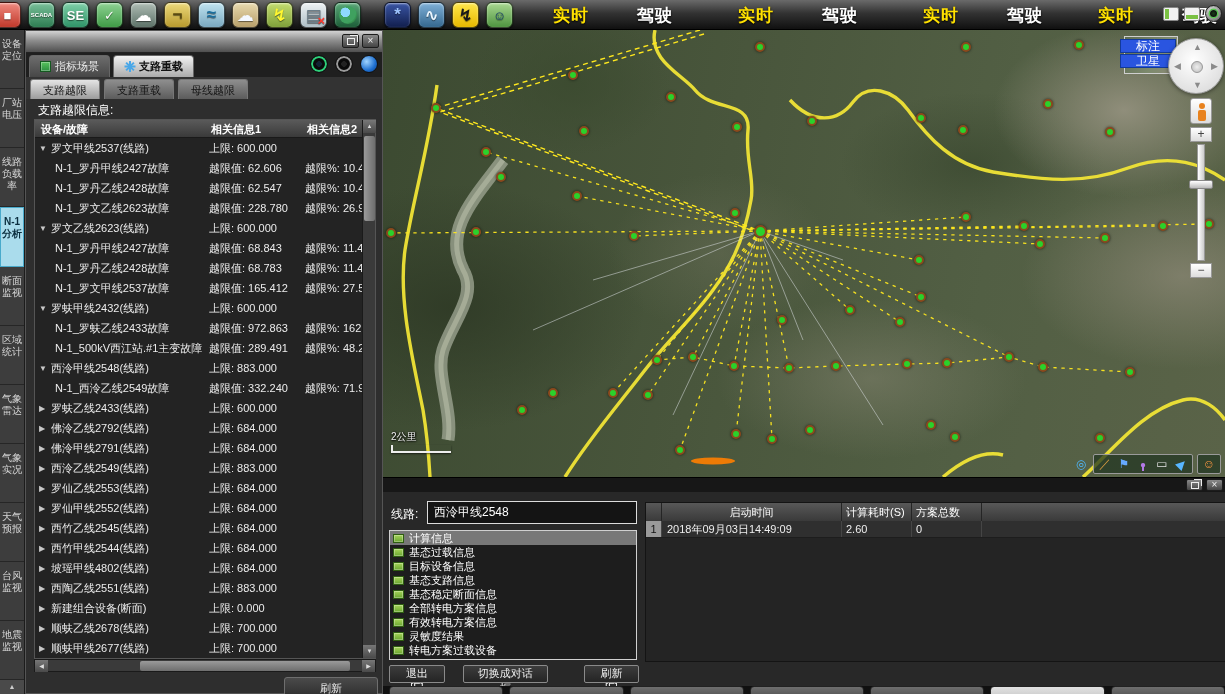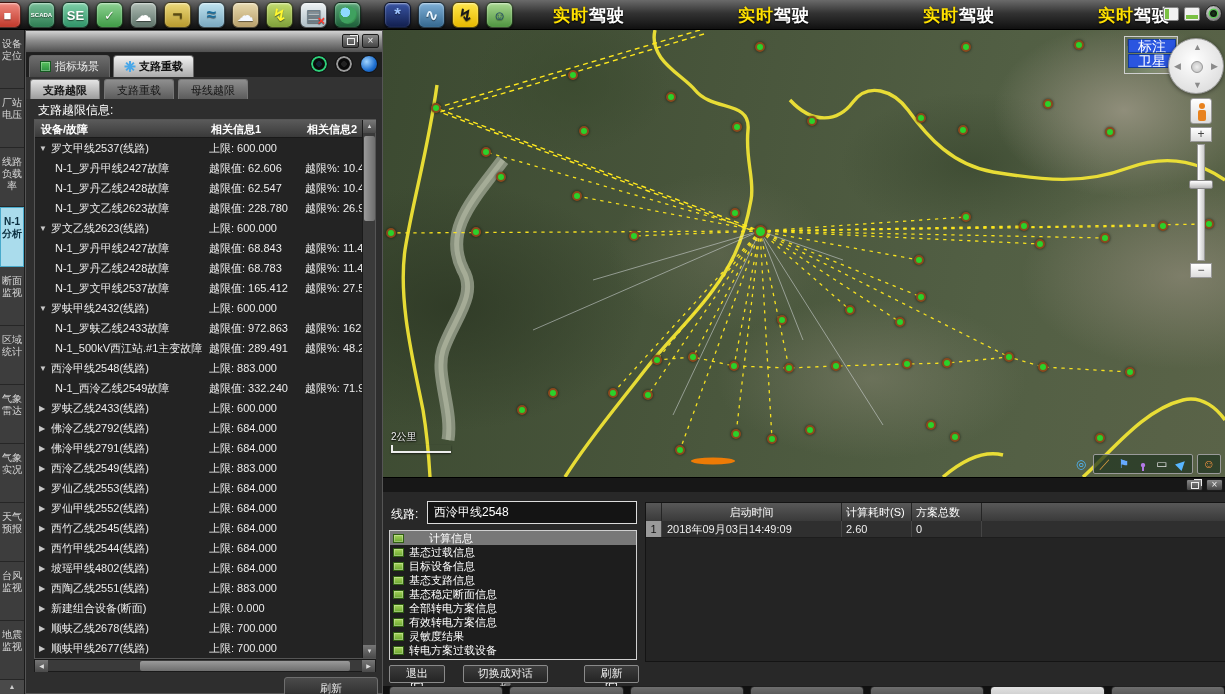--- a/index.html
+++ b/index.html
@@ -19,21 +19,21 @@
   .glyph{pointer-events:none;}
   .glyph.tiny{font-size:6px;letter-spacing:0;}
   .glyph.big{font-size:17px;}
   .app-icon.globe .glyph{width:18px;height:18px;border-radius:50%;
     background:radial-gradient(circle at 35% 35%,#8fd9ff 0 28%,#3fa15f 30% 62%,#1b5e20);display:block;}
   .app-icon.err{position:relative;}
   .app-icon.err::after{content:"×";position:absolute;right:1px;bottom:-1px;color:#ff3b30;font-size:13px;font-weight:bold;}
   .rt-label{position:absolute;top:4px;width:90px;font-size:17px;font-weight:bold;letter-spacing:1px;
     text-shadow:0 1px 2px #000;white-space:nowrap;cursor:default;}
   .rt-y{color:#ffe100;}
-  .rt-w{color:#fff;}
+  .rt-w{color:#fff;margin-left:48px;}
   #win-icons{position:absolute;right:3px;top:5px;display:flex;gap:5px;align-items:center;}
   .layout-ico{width:16px;height:14px;background:#f2f2f2;border:1px solid #888;border-radius:2px;position:relative;}
   .layout-ico.l::before{content:"";position:absolute;left:1px;top:1px;bottom:1px;width:4px;background:#7ac143;}
   .layout-ico.b::before{content:"";position:absolute;left:1px;right:1px;bottom:1px;height:4px;background:#7ac143;}
   .eye-ico{width:17px;height:17px;border-radius:50%;background:radial-gradient(circle at 40% 35%,#e8e8e8,#555);
     border:1px solid #222;position:relative;}
   .eye-ico::before{content:"";position:absolute;left:4px;top:4px;width:7px;height:7px;border-radius:50%;
     background:radial-gradient(#1a3a1a,#000);box-shadow:0 0 0 1.5px #57c74f;}
 
   
@@ -68,21 +68,21 @@
   .tab-ico.snowflake-blue .d1{position:absolute;left:4.5px;top:0;width:2px;height:11px;background:#49a7e8;transform:rotate(45deg);}
   .tab-ico.snowflake-blue .d2{position:absolute;left:4.5px;top:0;width:2px;height:11px;background:#49a7e8;transform:rotate(-45deg);}
   #panel-circles{position:absolute;right:4px;top:24px;display:flex;gap:7px;}
   .circ{width:18px;height:18px;border-radius:50%;border:1px solid #111;cursor:pointer;}
   .circ.green{background:radial-gradient(circle,#123 0 25%,#0a0a0a 26% 55%,#1c1c1c);box-shadow:inset 0 0 0 2px #2ecf7a;}
   .circ.gray{background:radial-gradient(circle,#222 0 25%,#0a0a0a 26% 55%,#1c1c1c);box-shadow:inset 0 0 0 2px #9a9a9a;}
   .circ.blue{background:radial-gradient(circle at 35% 35%,#9fd4ff,#1e6fd0 60%,#0a3a80);}
   #sub-tabs-row{position:absolute;left:0;top:46px;width:100%;height:22px;background:#333;display:flex;align-items:flex-end;}
   .sub-tab{height:20px;line-height:20px;padding:0 12px;margin-left:4px;border:1px solid #777;border-bottom:none;
     border-radius:3px 3px 0 0;background:linear-gradient(#8e8e8e,#5c5c5c);color:#151515;font-size:11px;cursor:pointer;}
-  .sub-tab.active{background:linear-gradient(#e4e4e4,#9c9c9c);font-weight:bold;text-align:center;}
+  .sub-tab.active{background:linear-gradient(#e4e4e4,#9c9c9c);font-weight:normal;text-align:center;}
   #section-title{position:absolute;left:12px;top:71px;color:#fff;font-size:12px;}
   #grid{position:absolute;left:8px;top:88px;width:342px;height:540px;border:1px solid #555;background:#232323;}
   #grid-header{position:absolute;left:0;top:0;right:13px;height:18px;display:flex;
     background:linear-gradient(#5a5a5a,#3a3a3a);border-bottom:1px solid #1a1a1a;color:#fff;font-weight:bold;}
   .gh{line-height:18px;padding-left:6px;overflow:hidden;white-space:nowrap;}
   .gh0{flex:0 0 174px;}
   .gh1{flex:0 0 96px;padding-left:2px;}
   .gh2{flex:1;padding-left:2px;}
   #grid-body{position:absolute;left:0;top:18px;right:13px;bottom:0;overflow:hidden;}
   .g-row{height:20px;display:flex;align-items:center;color:#ececec;white-space:nowrap;cursor:default;}
@@ -123,22 +123,22 @@
   .bnd{stroke:#f0e436;stroke-width:3.4;fill:none;opacity:.95;}
   .cor{stroke:#ffe81e;stroke-width:1.4;fill:none;stroke-dasharray:5 4;}
   .dash{stroke:#ffe81e;stroke-width:1.3;stroke-dasharray:2 6;stroke-linecap:square;opacity:.95;fill:none;}
   .wline{stroke:#e0e4e8;stroke-width:1;opacity:.5;}
   .station{position:absolute;width:10px;height:10px;border-radius:50%;background:#2bd12b;
     border:2px solid #8a4a1d;box-shadow:0 0 3px rgba(0,0,0,.65);cursor:pointer;}
   .station.hub{width:13px;height:13px;}
   #inset{position:absolute;left:741px;top:6px;width:54px;height:38px;border:1px solid #cfcfcf;
     background:linear-gradient(120deg,#5d6b52,#7d8a6d 60%,#8d8a77);}
   #inset .cb{position:absolute;left:2px;top:2px;width:7px;height:7px;background:#f2f2f2;border:1px solid #555;}
-  .chip{position:absolute;right:1px;background:#2a55e0;color:#fff;font-size:14px;line-height:10px;
-    padding:1px 9px;border:1px solid #123a9a;cursor:pointer;white-space:nowrap;}
+  .chip{position:absolute;right:1px;background:#2a55e0;color:#fff;font-size:12px;line-height:10px;
+    padding:1px 15px;border:1px solid #123a9a;cursor:pointer;white-space:nowrap;}
   .chip0{top:2px;}
   .chip1{top:17px;}
   #compass{position:absolute;left:785px;top:8px;width:56px;height:56px;border-radius:50%;
     background:radial-gradient(circle at 45% 40%,#fff,#d4d4d4);border:1px solid #999;
     box-shadow:0 1px 4px rgba(0,0,0,.45);}
   #compass span{position:absolute;color:#8a8a8a;font-size:9px;cursor:pointer;}
   #compass .n{left:24px;top:3px;} #compass .s{left:24px;bottom:3px;}
   #compass .w{left:5px;top:22px;} #compass .e{right:5px;top:22px;}
   #compass::before{content:"";position:absolute;left:22px;top:22px;width:10px;height:10px;border-radius:50%;
     background:radial-gradient(#eee,#bbb);border:1px solid #999;}
@@ -167,21 +167,21 @@
   #bottom{position:absolute;left:383px;top:477px;width:842px;height:209px;background:#282828;border-top:1px solid #000;}
   #bottom-strip-top{position:absolute;left:0;top:0;width:100%;height:14px;background:#171717;}
   #bottom .win-ctrls{top:1px;right:2px;}
   #bottom .win-btn{height:12px;}
   #line-label{position:absolute;left:8px;top:28px;color:#fff;font-size:12px;}
   #line-input{position:absolute;left:44px;top:23px;width:210px;height:23px;background:#141414;border:1px solid #dcdcdc;
     color:#fff;font-size:12px;padding:0 6px;font-family:inherit;}
   #info-list{position:absolute;left:6px;top:52px;width:248px;height:130px;background:#1d1d1d;border:1px solid #d0d0d0;
     overflow:hidden;}
   .li{display:flex;align-items:center;height:14px;padding-left:3px;color:#fff;cursor:pointer;white-space:nowrap;}
-  .li.sel{background:#787878;gap:20px;}
+  .li.sel{background:#787878;}
   .li-ico{width:11px;height:9px;margin-right:5px;background:linear-gradient(#a6d45a,#69a52f);
     border:1px solid #2f5e10;box-shadow:inset 0 0 0 1px rgba(255,255,255,.3);}
   #bottom-buttons{position:absolute;left:6px;top:187px;width:250px;display:flex;}
   .bbtn{height:18px;background:linear-gradient(#3c3c3c,#242424);border:1px solid #8a8a8a;border-radius:2px;
     color:#f0f0f0;font-size:11px;padding:0 10px;cursor:pointer;font-family:inherit;}
   .bbtn1{margin-left:18px;}
   .bbtn2{margin-left:36px;}
   #result-area{position:absolute;left:262px;top:24px;width:648px;height:160px;background:#242424;border:1px solid #141414;}
   #result-header{display:flex;height:18px;background:linear-gradient(#585858,#3a3a3a);color:#fff;}
   .rh{border-right:1px solid #252525;line-height:18px;text-align:center;overflow:hidden;white-space:nowrap;}

